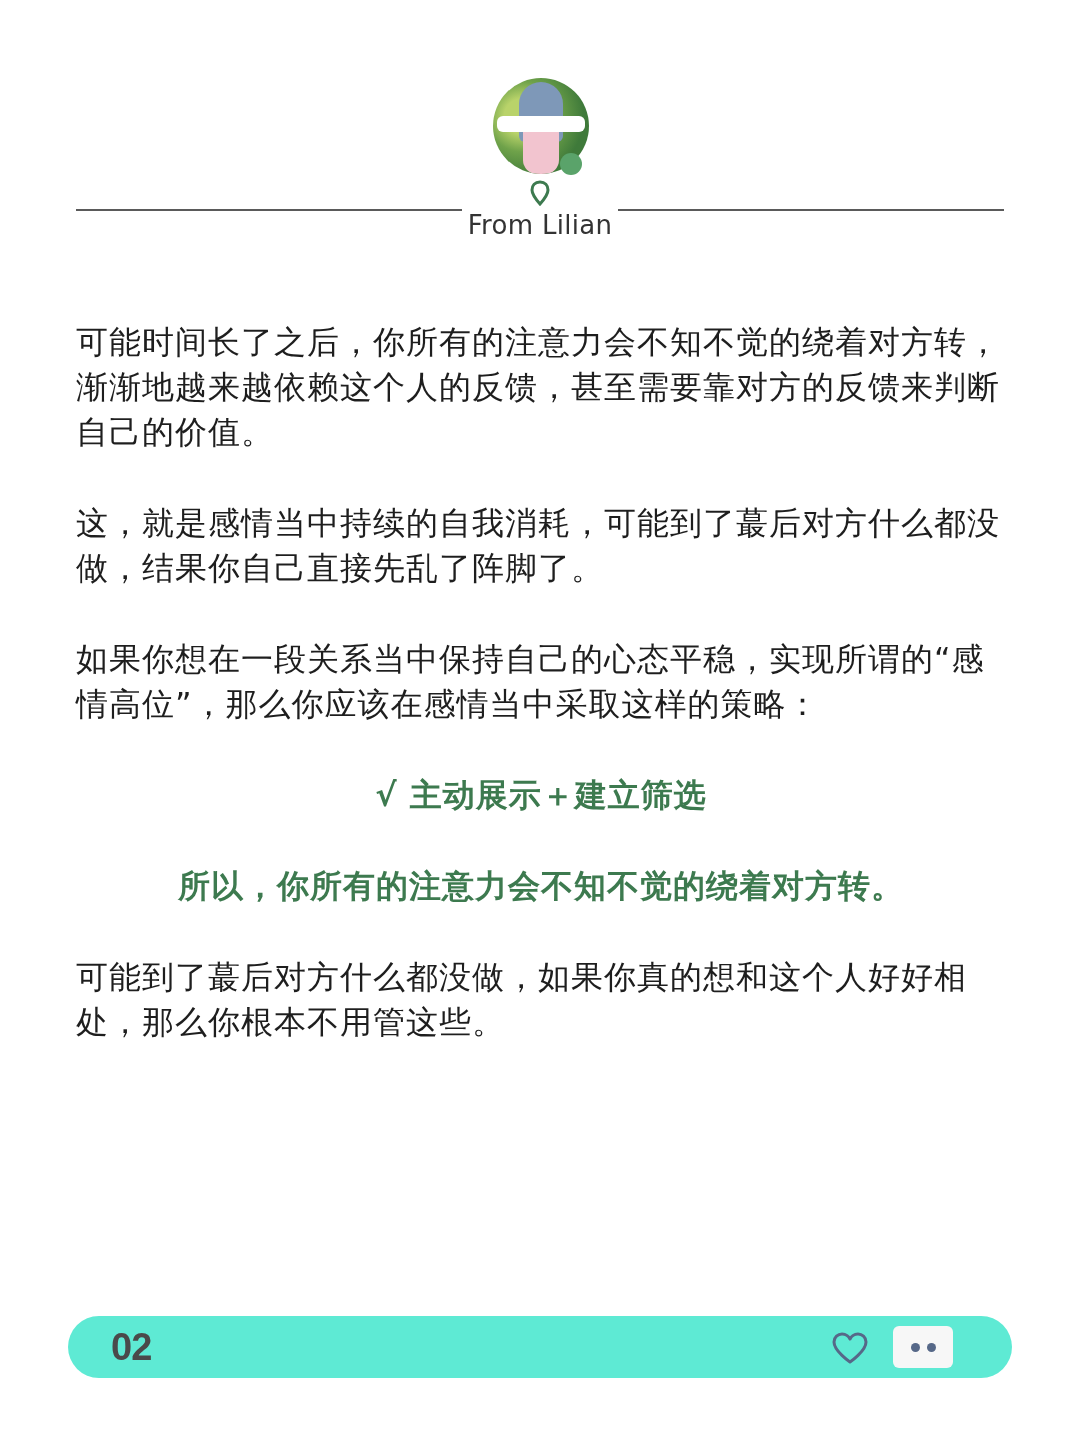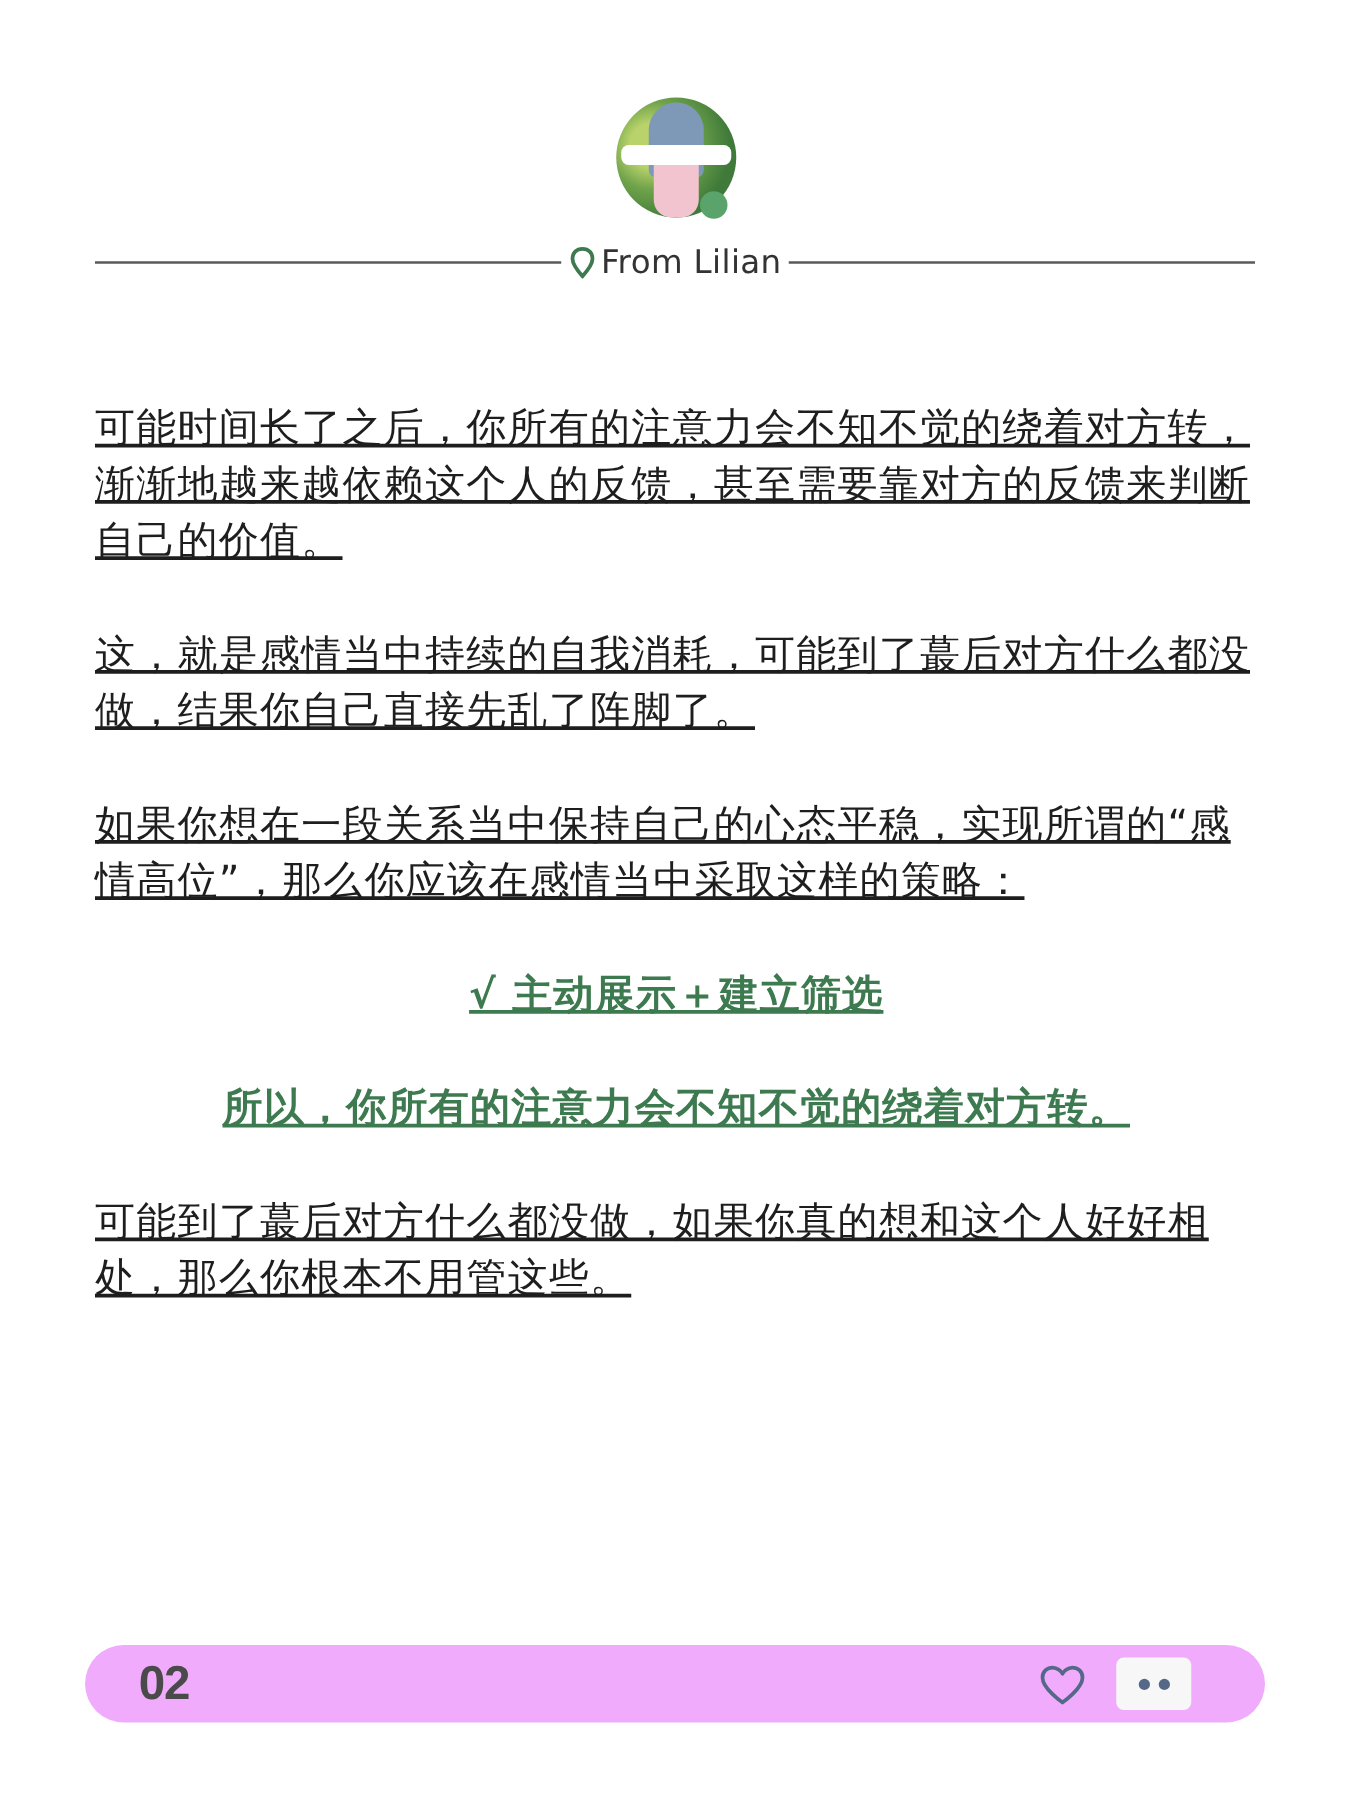--- a/index.html
+++ b/index.html
@@ -18,34 +18,34 @@
     .avatar .band { position:absolute; left:4px; top:38px; width:88px; height:16px; background:#ffffff; border-radius:6px; }
     .avatar-dot {
       position: absolute; left: 560px; top: 153px; width: 22px; height: 22px;
       border-radius: 50%; background: #5aa36a;
     }
     .divider-row {
       position: absolute; left: 76px; top: 196px; width: 928px; height: 28px;
       display: flex; align-items: center;
     }
     .divider-line { flex: 1; height: 1.5px; background: #5a5a5a; }
-    .from-tag { display:flex; align-items:center; padding: 0 6px; gap: 4px; }
+    .from-tag { display:flex; align-items:center; padding: 0 6px; gap: 4px; flex-direction: column; }
     .pin-icon { width: 22px; height: 26px; }
     .from-label { font-size: 26px; color: #333333; font-family: "DejaVu Sans", sans-serif; letter-spacing: 0.3px; }
 
     .content { position: absolute; left: 76px; top: 320px; width: 930px; }
     .para {
       font-size: 32px; line-height: 45px; margin: 0 0 46px 0;
-      color: #1e1e1e; letter-spacing: 1px; text-decoration: underline;
+      color: #1e1e1e; letter-spacing: 1px;
     }
     .para.green { color: #3d7a4f; font-weight: bold; text-align: center; }
 
     .bottom-bar {
       position: absolute; left: 68px; top: 1316px; width: 944px; height: 62px;
-      background: #f0abfc; border-radius: 31px;
+      background: #5eead4; border-radius: 31px;
     }
     .page-num {
       position: absolute; left: 43px; top: 10px; font-size: 38px; font-weight: bold;
       color: #4a4a4a; font-family: "Liberation Sans", sans-serif; letter-spacing: -1px;
     }
     .heart-btn { position: absolute; left: 762px; top: 14px; width: 40px; height: 36px; cursor: pointer; }
     .more-btn {
       position: absolute; left: 825px; top: 10px; width: 60px; height: 42px;
       background: #f7f7f7; border-radius: 6px; display:flex; align-items:center; justify-content:center; gap:7px; cursor:pointer;
     }

